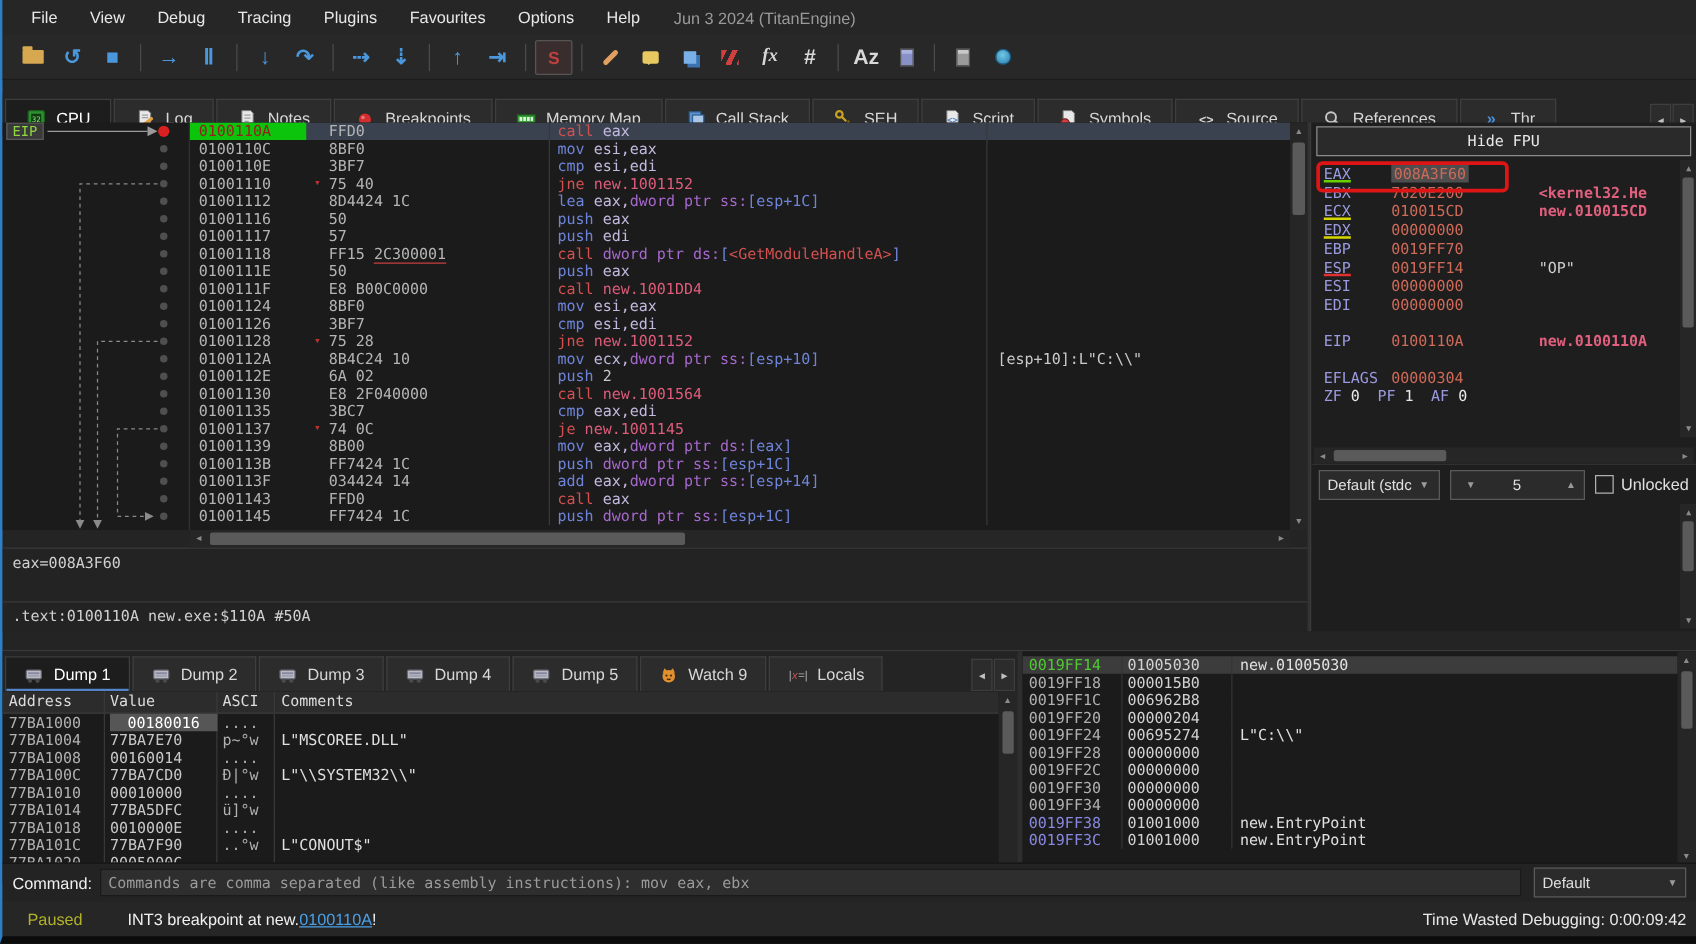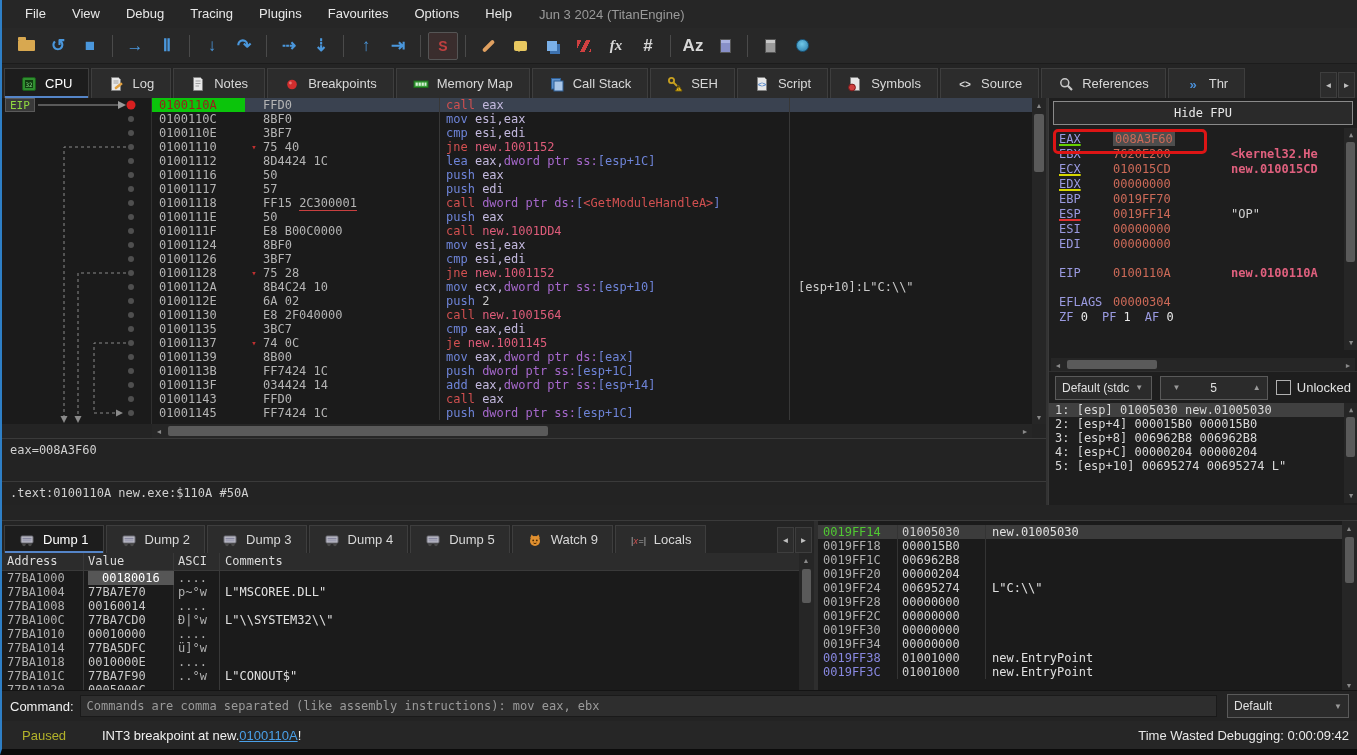--- a/index.html
+++ b/index.html
@@ -31,21 +31,21 @@
   .shape-bubble { width:13px; height:10px; background:#e8c860; border-radius:2px; position:relative; }
   .shape-bubble::after { content:""; position:absolute; bottom:-4px; left:2px; border:3px solid transparent; border-top-color:#e8c860; }
   .shape-books { width:10px; height:10px; background:#7ab0e8; box-shadow:3px 3px 0 #3d72b0; }
   .shape-ribbon { width:14px; height:12px; background:repeating-linear-gradient(115deg,#d04040 0 4px,transparent 4px 8px); }
   .shape-grid-blue { width:11px; height:14px; background:#8890c8; border:1px solid #555; box-shadow:inset 0 3px 0 #aab2e0; }
   .shape-grid-gray { width:11px; height:14px; background:#9a9a9a; border:1px solid #555; box-shadow:inset 0 3px 0 #c8c8c8; }
   .shape-globe { width:13px; height:13px; border-radius:50%; background:radial-gradient(circle at 5px 4px,#70c8e8,#2a7aa8); border:1px solid #1a5a80; }
 
   
   .tabbar { position:absolute; left:0; right:0; display:flex; align-items:flex-end; background:#242424; overflow:hidden; }
-  #maintabs { top:64px; height:34px; padding-left:2px; }
+  #maintabs { top:75px; height:34px; padding-left:2px; }
   .tab { height:30px; display:flex; align-items:center; padding:0 16px; margin-right:2px;
     background:#2c2c2c; border:1px solid #3e3e3e; border-bottom:none; color:#d8d8d8; font-size:13px; white-space:nowrap; }
   .tab svg { width:16px; height:16px; margin-right:8px; display:block; }
   .tab.active { background:#1d1d1d; color:#fff; box-shadow:inset 0 -2px 0 #5585c8; }
   .tab-arrows { position:absolute; right:2px; display:flex; }
   .tab-arrow { width:17px; height:26px; background:#2c2c2c; border:1px solid #3e3e3e; color:#c0c0c0;
     font-size:8px; display:flex; align-items:center; justify-content:center; margin-left:1px; }
 
   
   #main { position:absolute; top:98px; left:0; right:0; height:407px; }
@@ -609,27 +609,20 @@
           <span class="arr">▼</span>
           <span>5</span>
           <span class="arr">▲</span>
         </div>
         <div style="display:flex; align-items:center; gap:6px">
           <div id="unlock-box"></div>
           <span style="font-size:13px">Unlocked</span>
         </div>
       </div>
       <div id="args-area" class="mono">
-        <div id="args-rows">
-            <div class="arg-row sel">1: [esp] 01005030 new.01005030</div>
-            <div class="arg-row">2: [esp+4] 000015B0 000015B0</div>
-            <div class="arg-row">3: [esp+8] 006962B8 006962B8</div>
-            <div class="arg-row">4: [esp+C] 00000204 00000204</div>
-            <div class="arg-row">5: [esp+10] 00695274 00695274 L"</div>
-          </div>
         <div class="vscroll" style="height:100px; width:13px">
           <div class="sc-arrow" style="top:0">▲</div>
           <div class="sc-thumb" style="top:14px; left:2px; width:9px; height:40px"></div>
           <div class="sc-arrow" style="bottom:0">▼</div>
         </div>
       </div>
     </div>
   </div>
 
   <div id="bottom">

